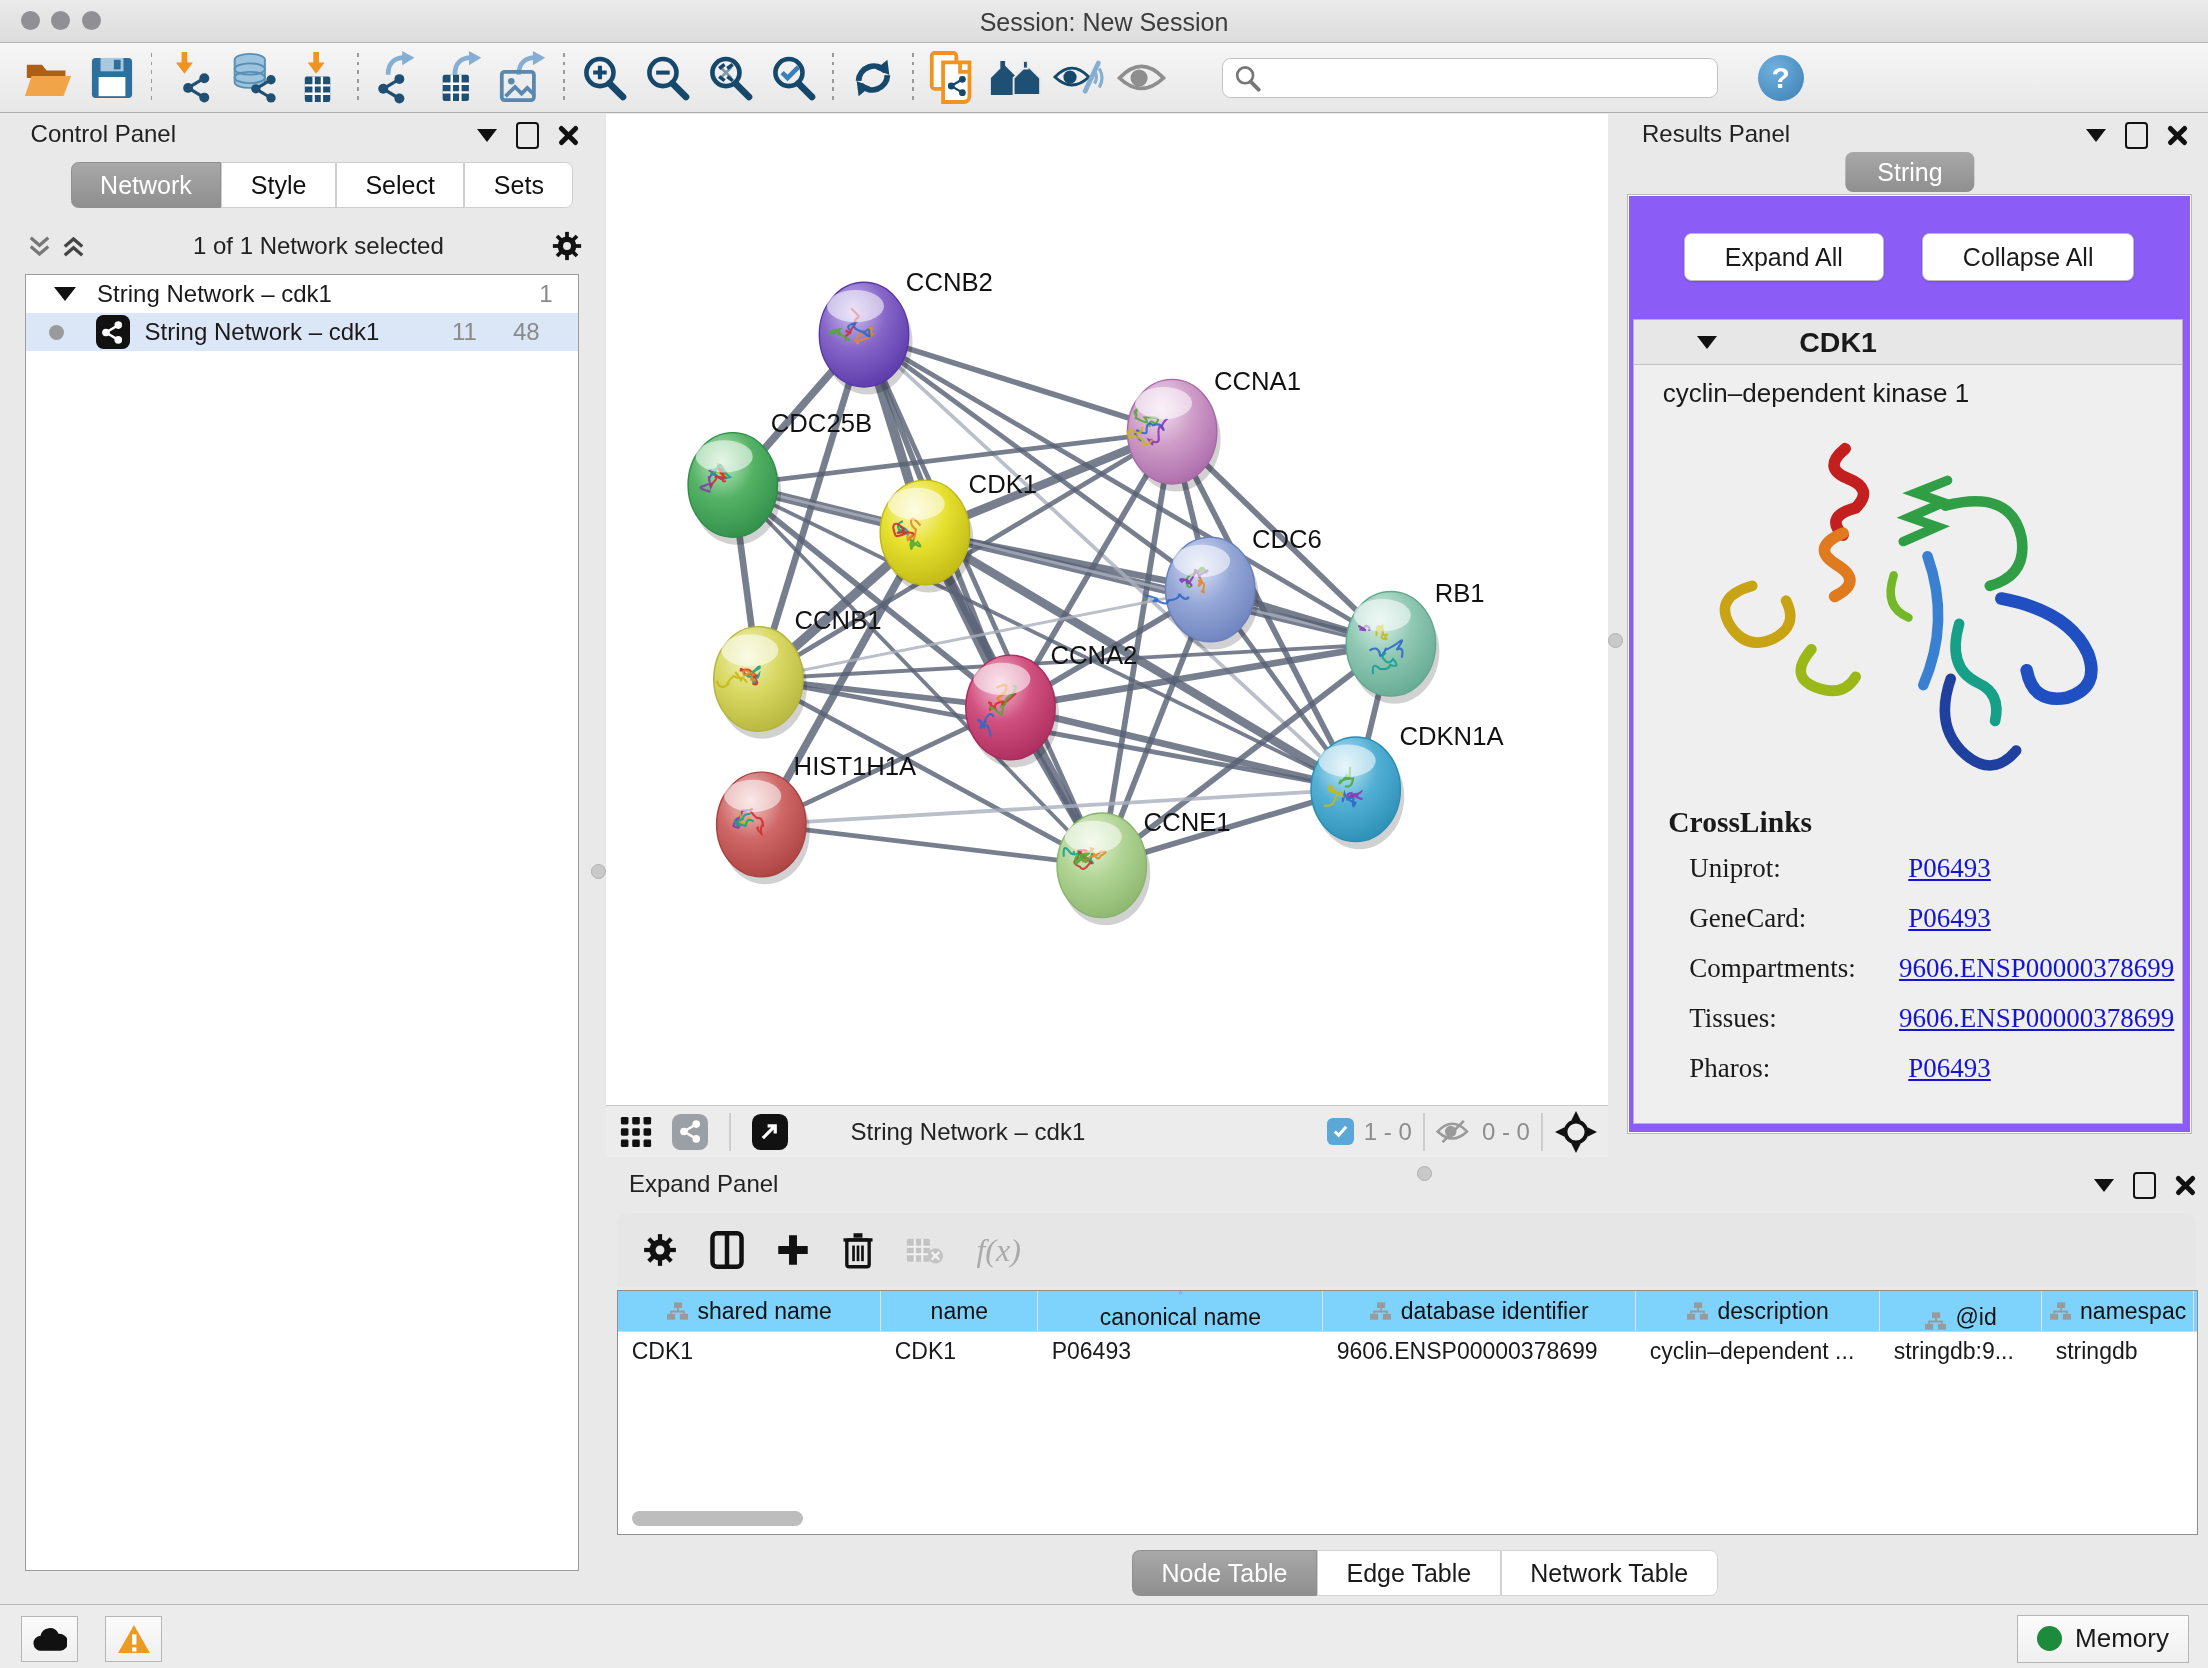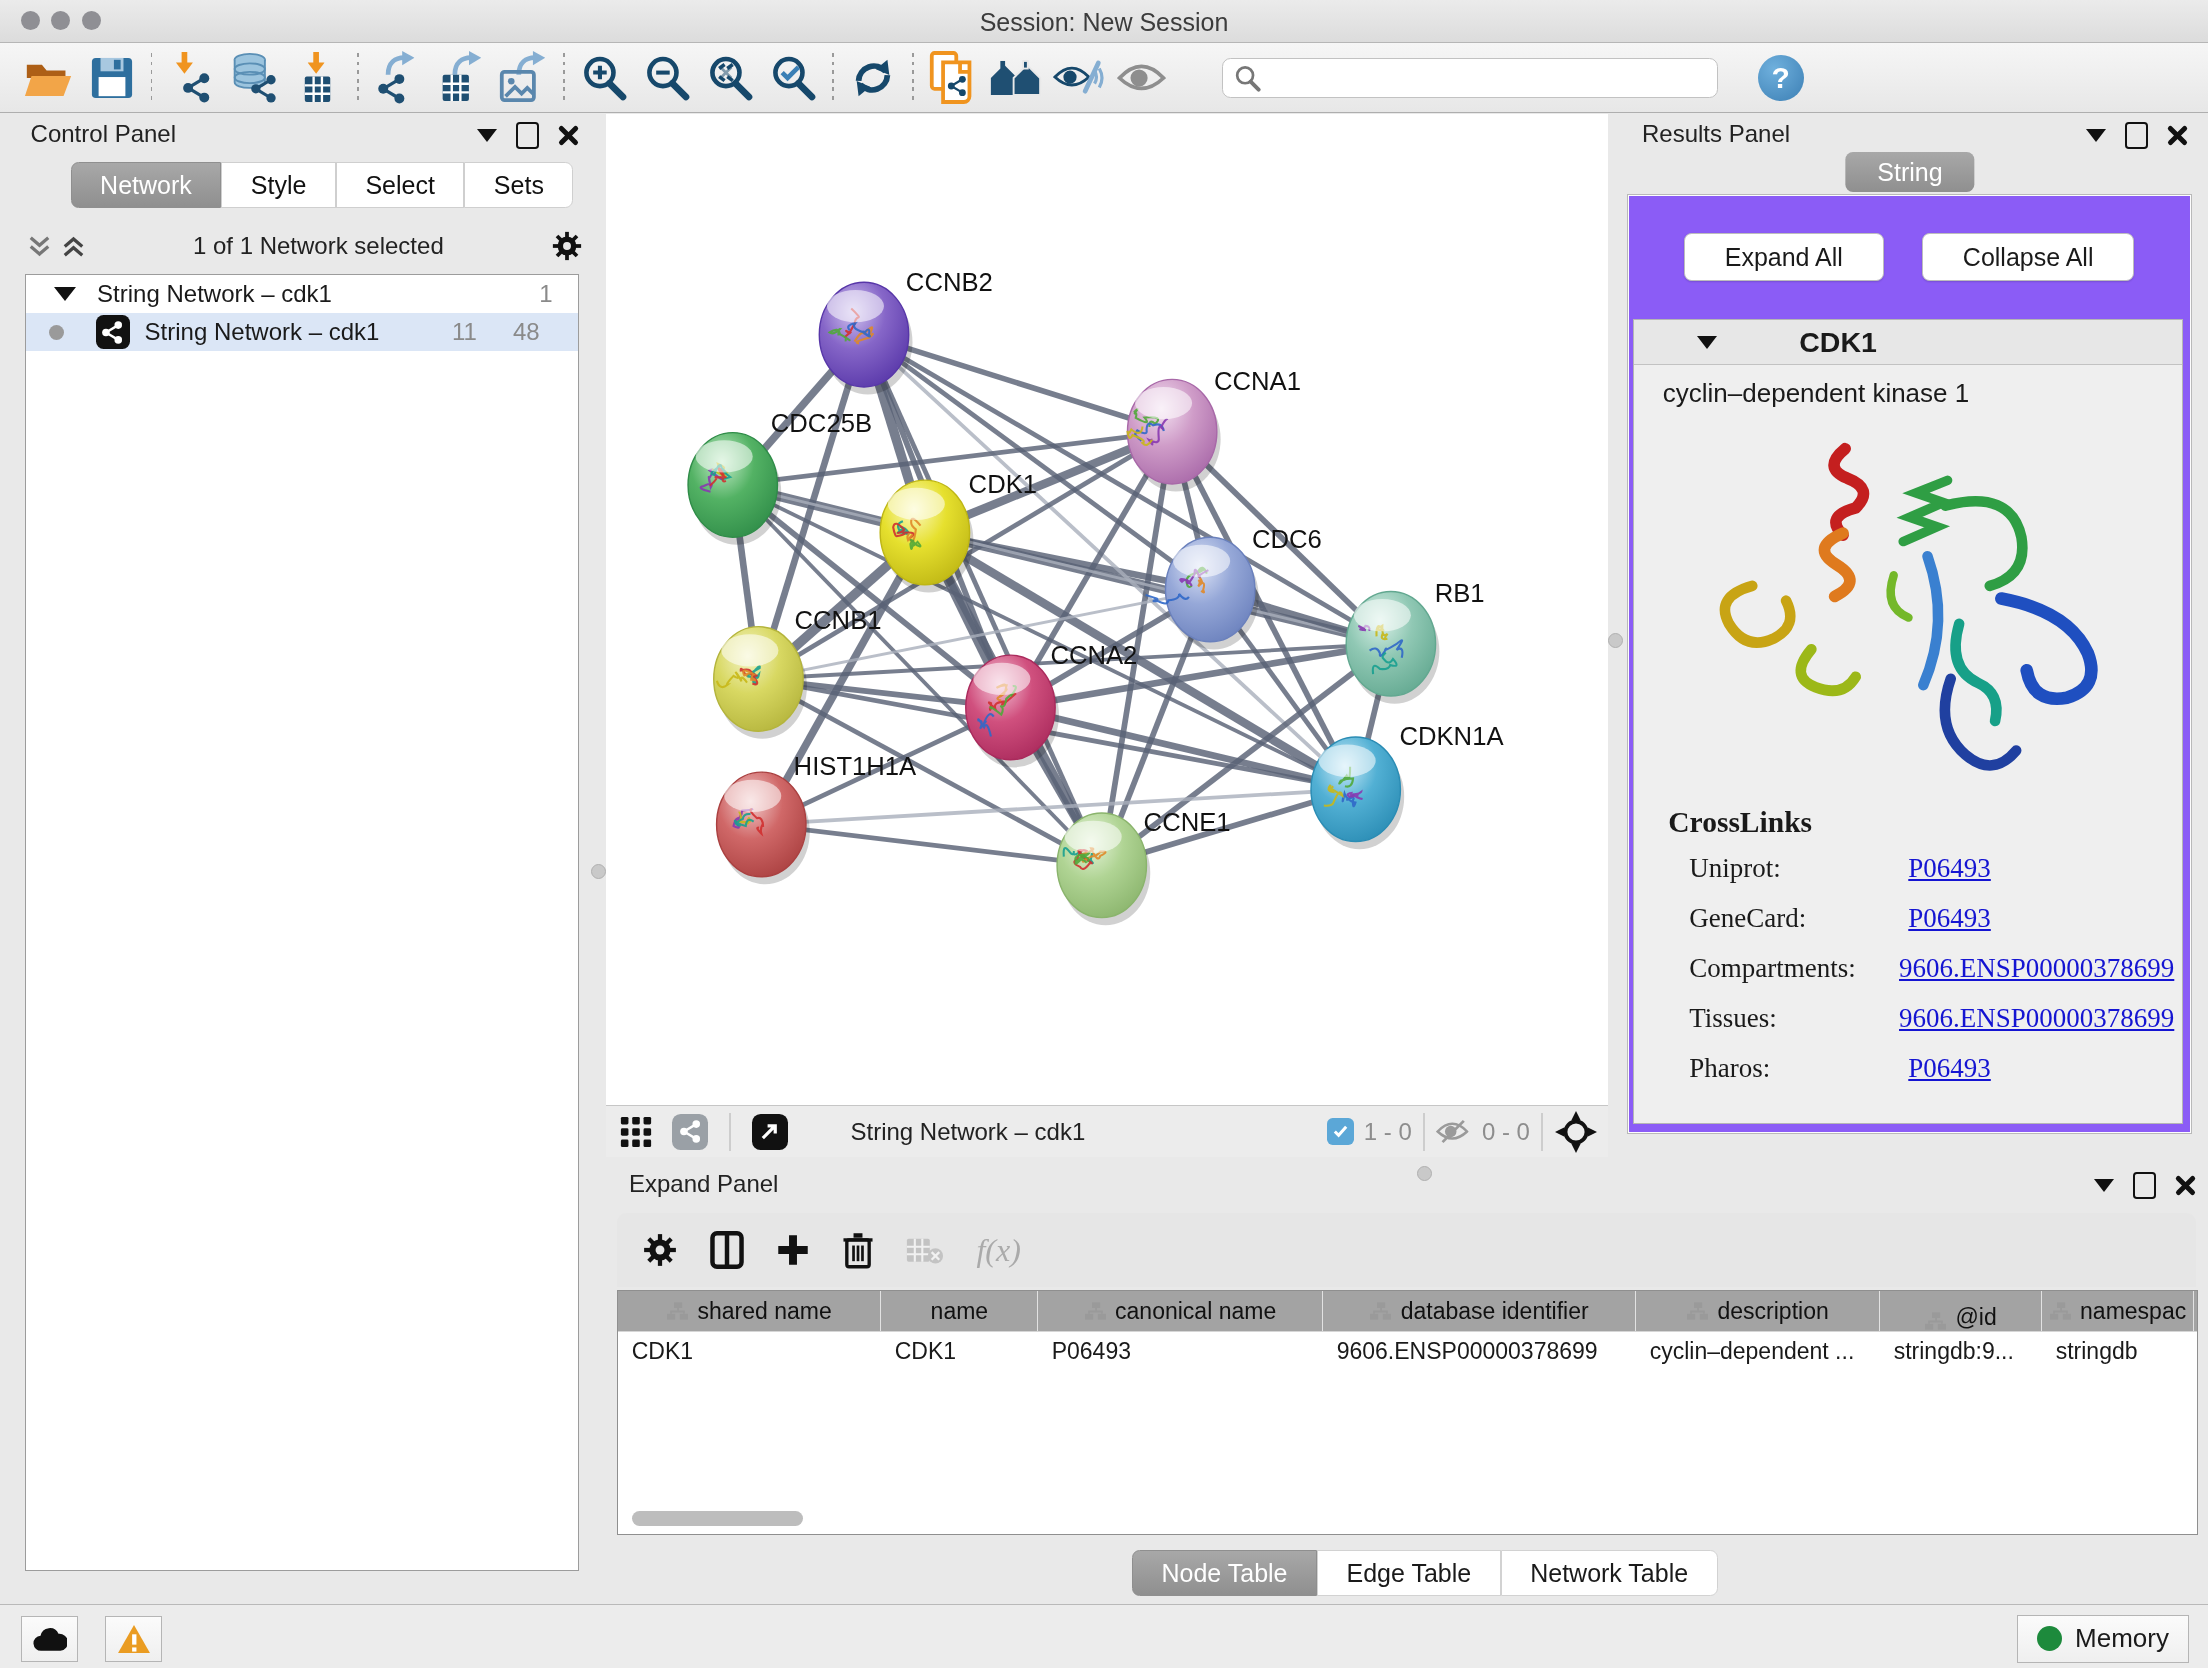--- a/index.html
+++ b/index.html
@@ -67,21 +67,21 @@
   .xlinks{font-family:"Liberation Serif",serif;margin-left:34px;margin-top:9.5px;}
   .xlinks h3{font-size:29.5px;margin:0 0 13.3px 0;}
   .xrow{display:flex;margin:0 8px 19px 21px;font-size:27px;}
   .xrow .xl{width:219px;}
   .xrow a{color:#1414d2;text-decoration:underline;}
   
   .table-panel{position:absolute;left:606px;top:1164px;width:1603px;height:439px;}
   .tp-toolbar{position:absolute;left:11.4px;top:49px;width:1579px;height:74px;background:#e6e6e6;border-radius:9.5px 9.5px 0 0;display:flex;align-items:center;gap:32px;padding-left:25px;box-sizing:border-box;}
   .fx{font-family:"Liberation Serif",serif;font-style:italic;font-size:32px;color:#aaa;}
   .tblbox{position:absolute;left:11.4px;top:126px;width:1579px;height:243px;background:#fff;border:1.9px solid #8f8f8f;overflow:hidden;}
-  .thead{display:flex;height:40px;background:#a3a3a3;border-bottom:1.9px solid #d6d6d6;}
+  .thead{display:flex;height:40px;background:#7dd3fc;border-bottom:1.9px solid #d6d6d6;}
   .th{display:flex;align-items:center;justify-content:center;font-size:23px;color:#111;border-right:1.9px solid #e2e2e2;gap:9.5px;box-sizing:border-box;}
   .trdata{display:flex;height:38px;}
   .td{display:flex;align-items:center;font-size:23px;padding-left:13.3px;box-sizing:border-box;}
   .hscroll{position:absolute;left:13.3px;bottom:7.6px;width:171px;height:15px;border-radius:7.6px;background:#bdbdbd;}
   .ttabs{position:absolute;left:526px;top:386px;display:flex;}
   .ttab{height:44px;padding:0 28.5px;background:#fff;border:1px solid #d2d2d2;font-size:25px;display:flex;align-items:center;}
   .ttab.first{border-radius:7.6px 0 0 7.6px;}
   .ttab.last{border-radius:0 7.6px 7.6px 0;}
   .ttab.active{background:linear-gradient(#a8a8a8,#8f8f8f);color:#fff;border-color:#8f8f8f;}
   
@@ -746,21 +746,21 @@
       <div class="thead" id="tblhead">
           <div class="th" style="width: 263px;">
             <svg width="21" height="19" viewBox="0 0 18 16">
               <use href="#g-hier" width="18" height="16"></use>
             </svg>
             <span>shared name</span>
           </div>
           <div class="th" style="width: 157px;">
             <span>name</span>
           </div>
-          <div class="th" style="width: 285px;">
+          <div class="th" style="width: 285px; flex-direction: column;">
             <svg width="21" height="19" viewBox="0 0 18 16">
               <use href="#g-hier" width="18" height="16"></use>
             </svg>
             <span>canonical name</span>
           </div>
           <div class="th" style="width: 313px;">
             <svg width="21" height="19" viewBox="0 0 18 16">
               <use href="#g-hier" width="18" height="16"></use>
             </svg>
             <span>database identifier</span>

